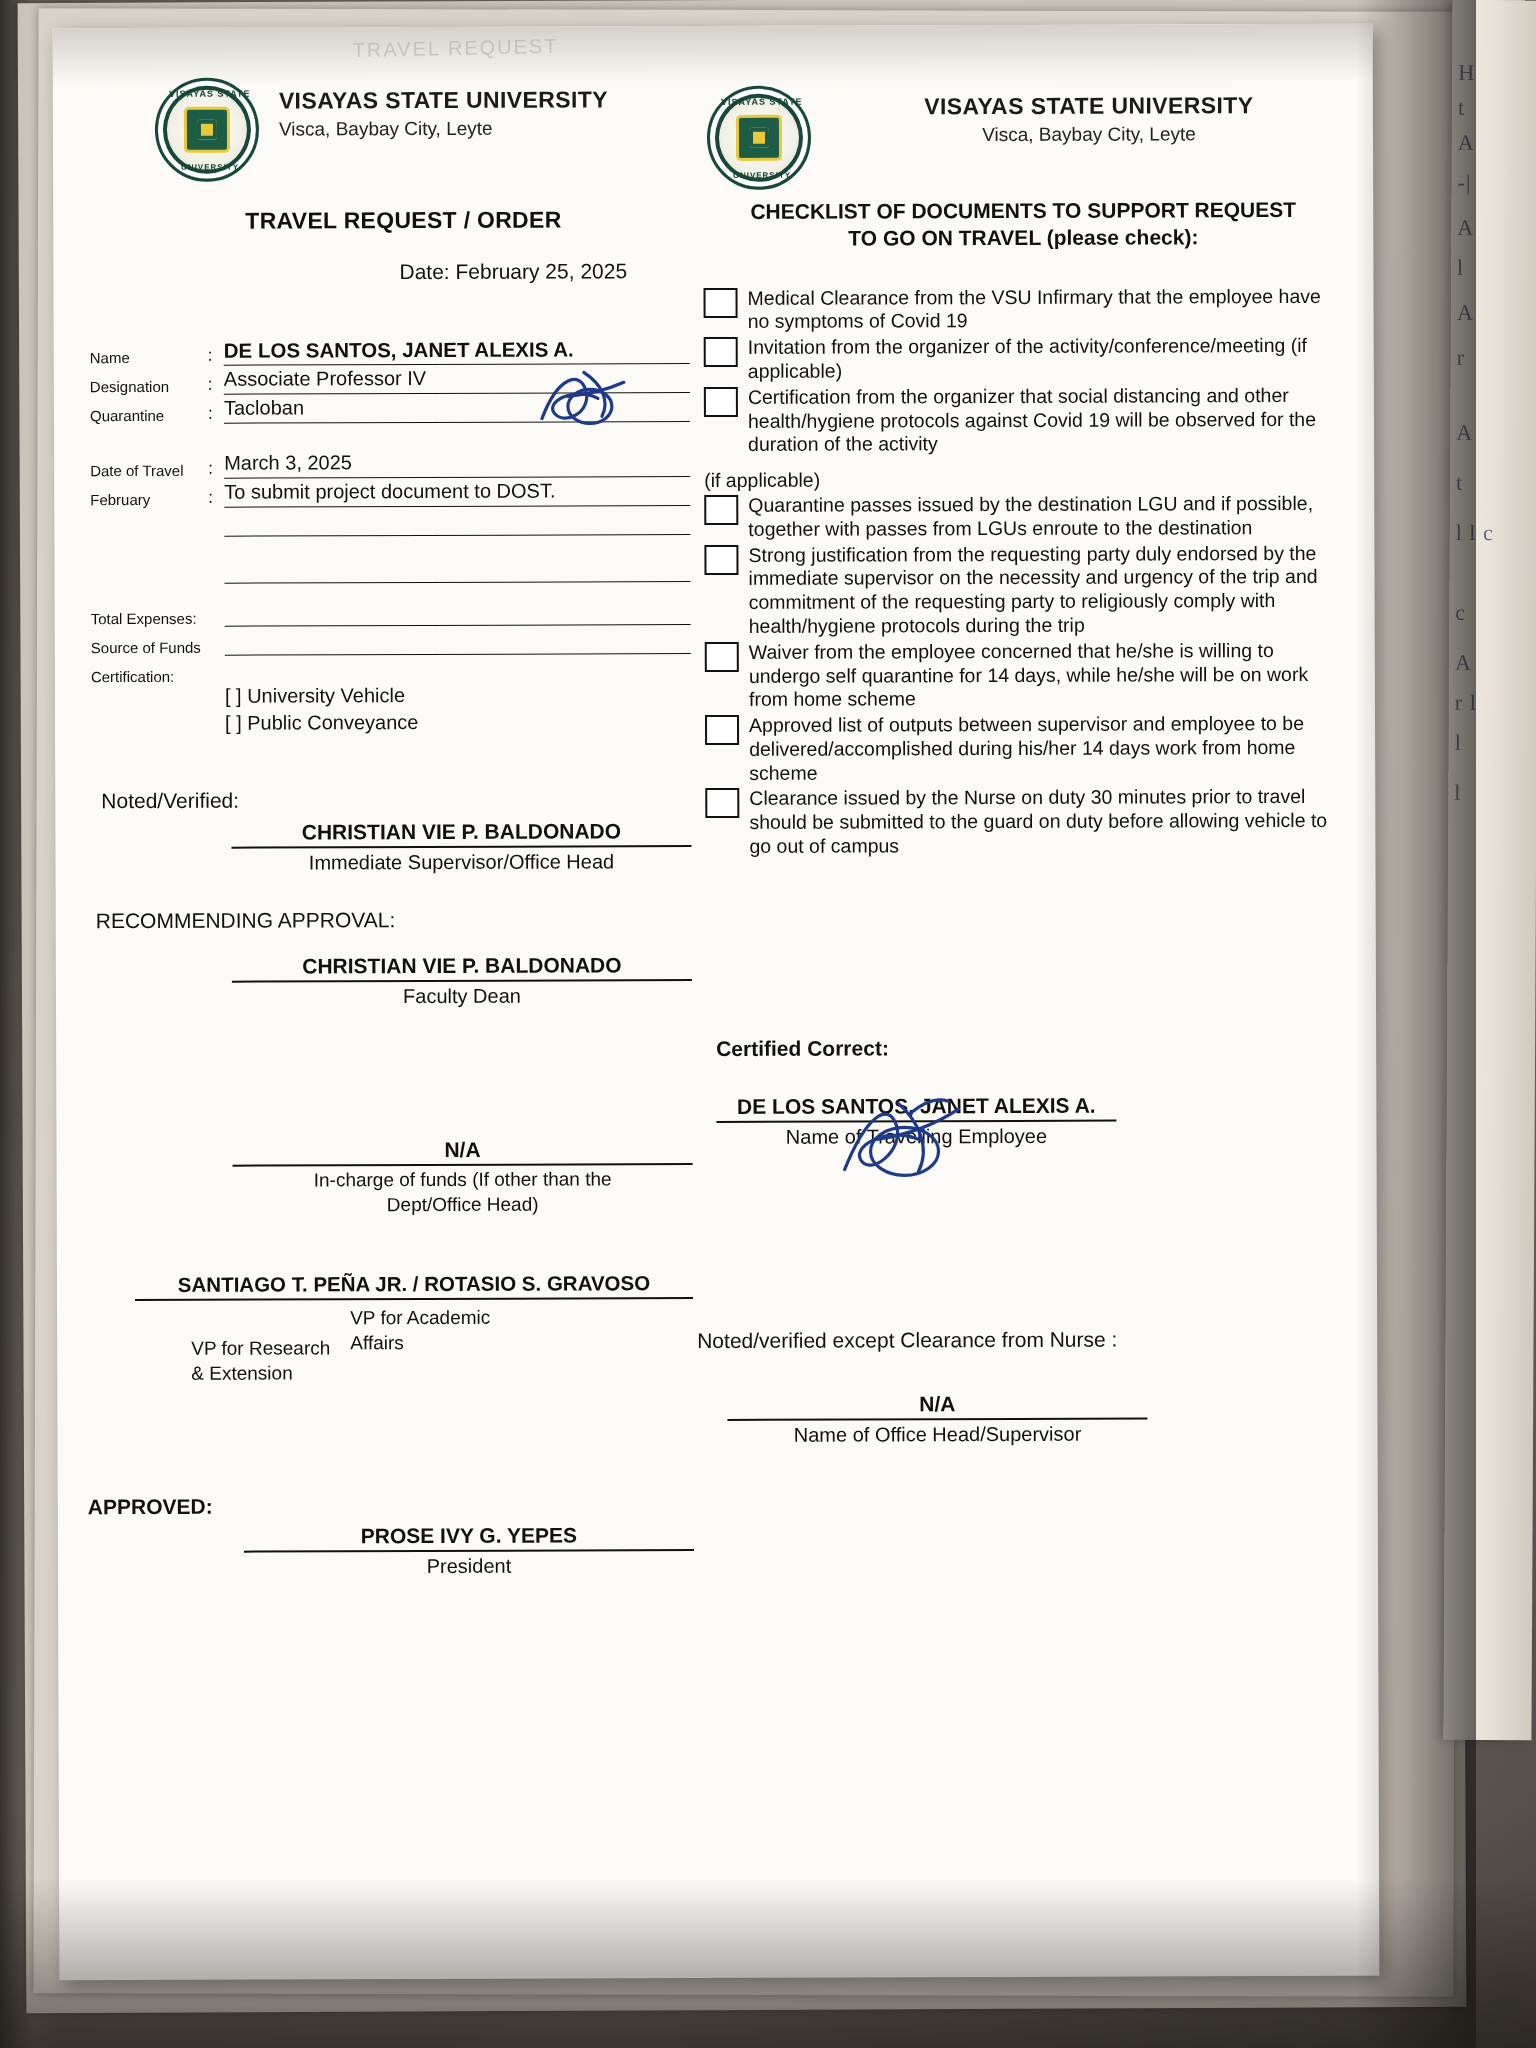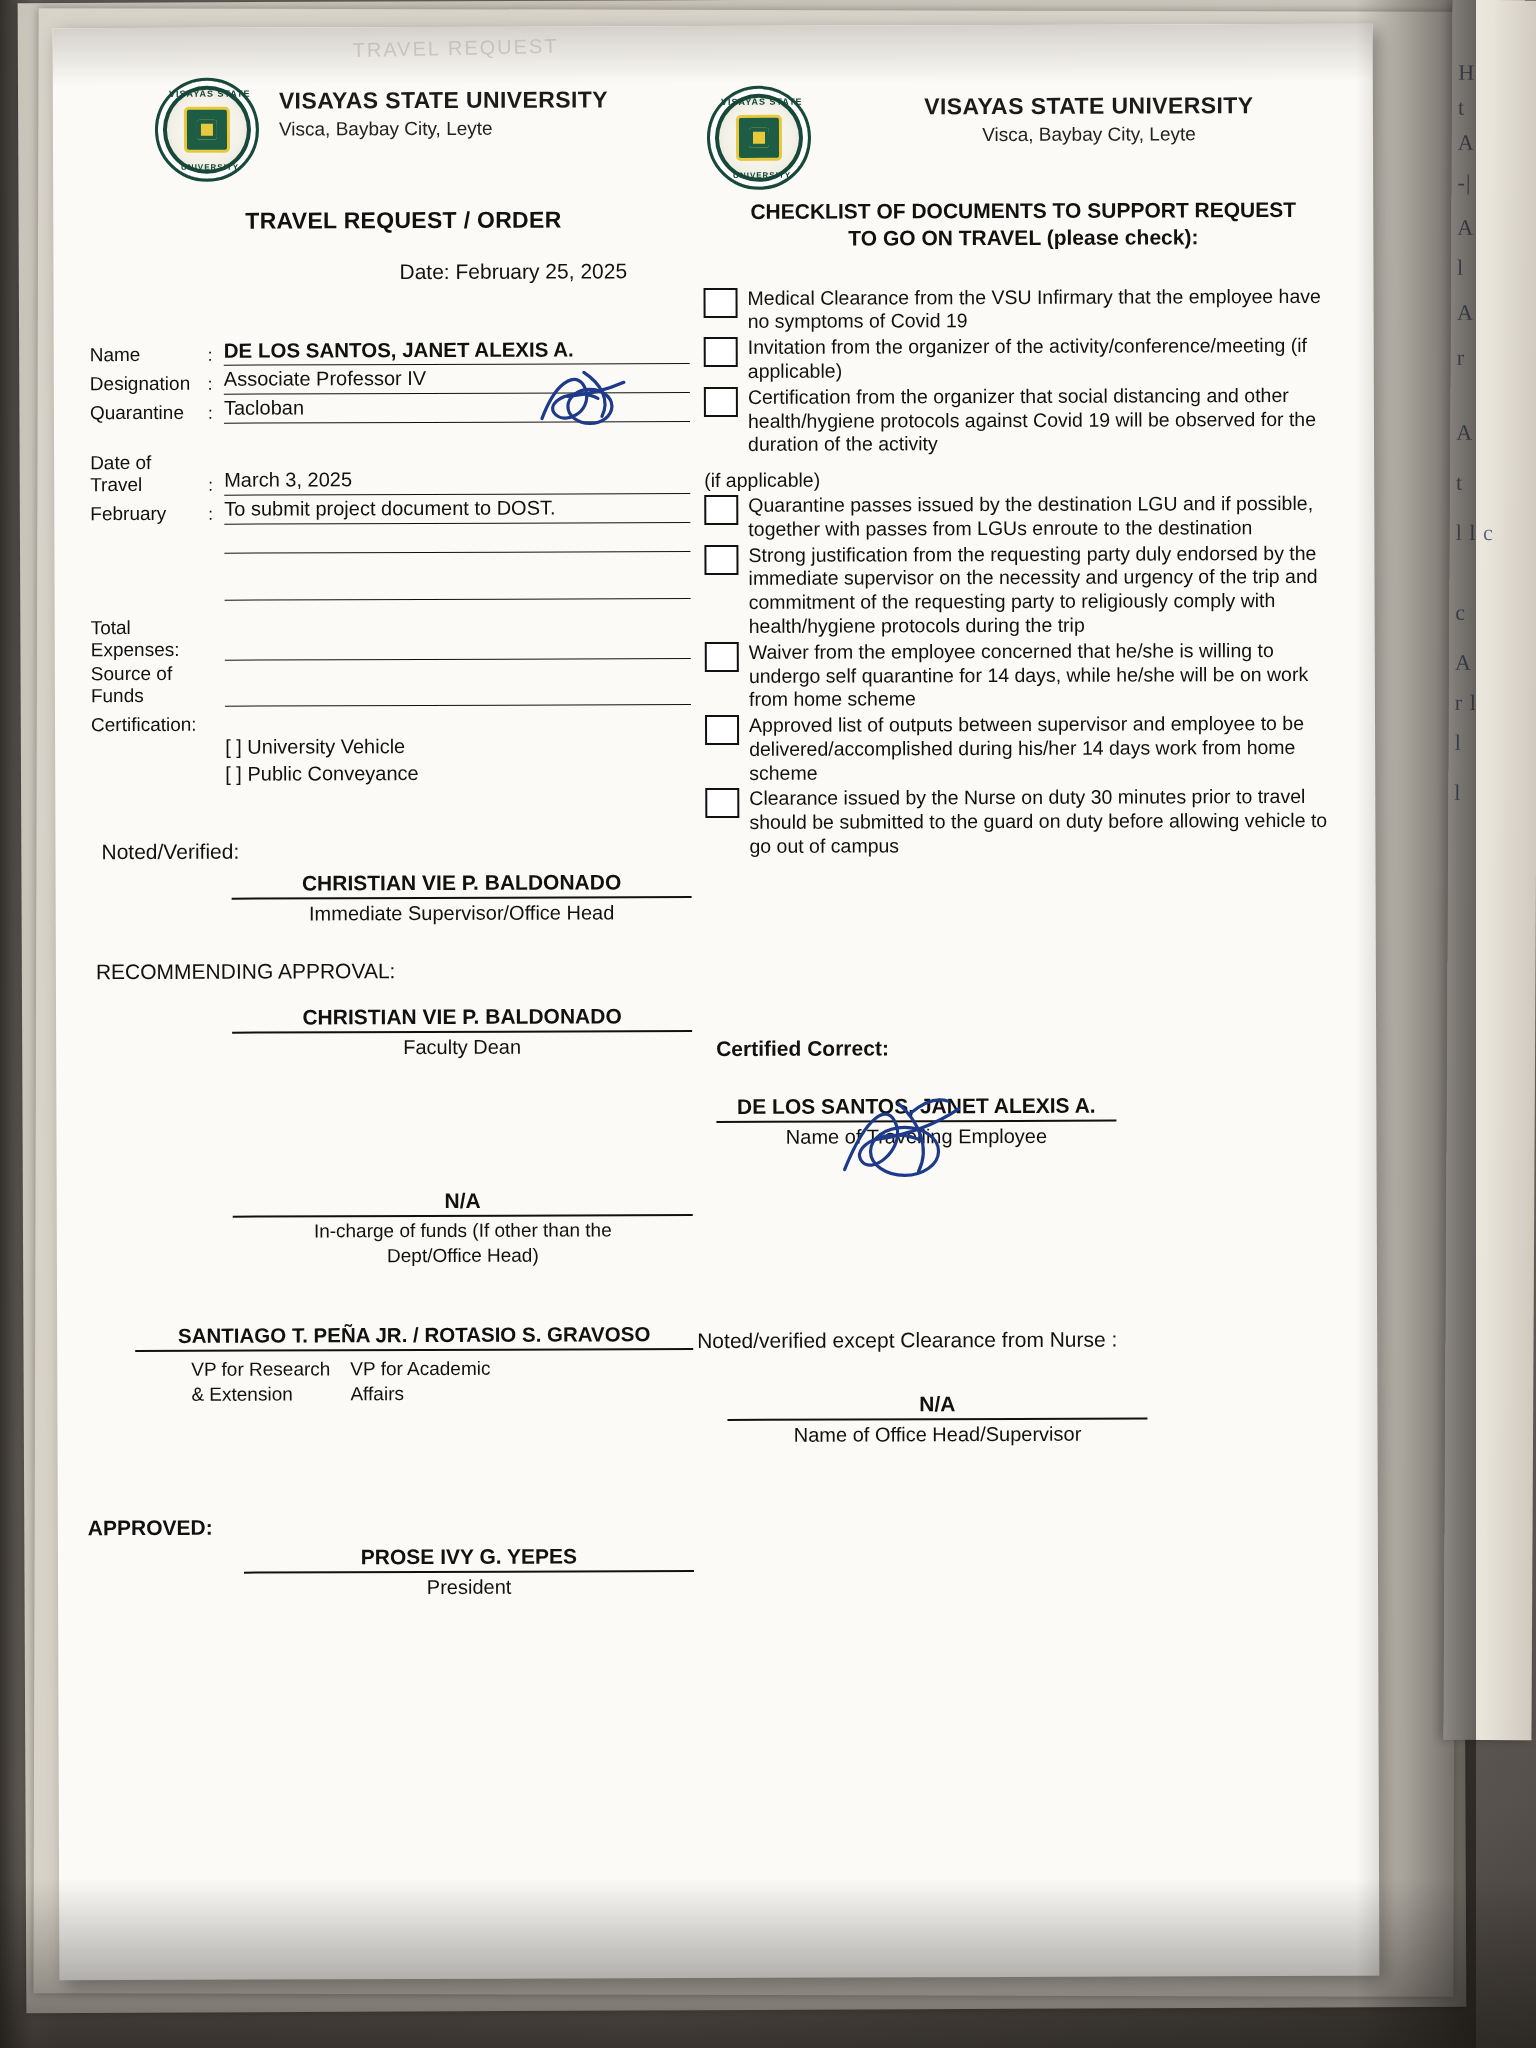--- a/index.html
+++ b/index.html
@@ -107,21 +107,21 @@
   }
   .uni-sub { font-size: 19px; color:#222; margin-top: 4px; }
 
   .title-main {
     font-weight: bold; font-size: 23px; letter-spacing: .3px; color:#111;
   }
   .date-line { font-size: 21px; color:#111; }
 
   
   .frow { display:flex; align-items:flex-end; margin-bottom: 2px; }
-  .flabel { font-size: 19px; color:#111; width: 118px; flex: none; }
+  .flabel { font-size: 15px; color:#111; width: 118px; flex: none; }
   .fcolon { width: 16px; flex:none; font-size: 17px; }
   .fval {
     flex: 1; border-bottom: 1.6px solid #111; font-size: 20px; color:#111;
     padding-bottom: 2px; min-height: 27px; white-space: nowrap;
   }
   .fval.bold { font-weight: bold; font-size: 20.5px; }
   .fval.nb { border-bottom: none; }
   .blank-line { border-bottom: 1.6px solid #111; height: 27px; margin-left: 134px; }
 
   .transport-opt { font-size: 20px; color:#111; margin-left: 134px; line-height: 1.35; }
@@ -285,21 +285,21 @@
           <div class="sig-role small">In-charge of  funds (If other than the</div>
           <div class="sig-role small">Dept/Office Head)</div>
         </div>
       </div>
 
       <div style="margin-top:56px;">
         <div class="sig-block" style="margin-left:42px;">
           <div class="sig-name" style="font-size:20.5px;">SANTIAGO T. PEÑA JR.  / ROTASIO S. GRAVOSO</div>
           <div style="display:flex; justify-content:flex-start; padding-left:56px; gap:20px; padding-top:4px;">
             <div>
-              <div class="sig-role small" style="text-align:center;">VP for Research</div>
+              <div class="sig-role small" style="text-align:center;margin-top:30px;">VP for Research</div>
               <div class="sig-role small" style="text-align:left;">&amp; Extension</div>
             </div>
             <div>
               <div class="sig-role small" style="text-align:right;">VP for Academic</div>
               <div class="sig-role small" style="text-align:left;">Affairs</div>
             </div>
           </div>
         </div>
       </div>
 

